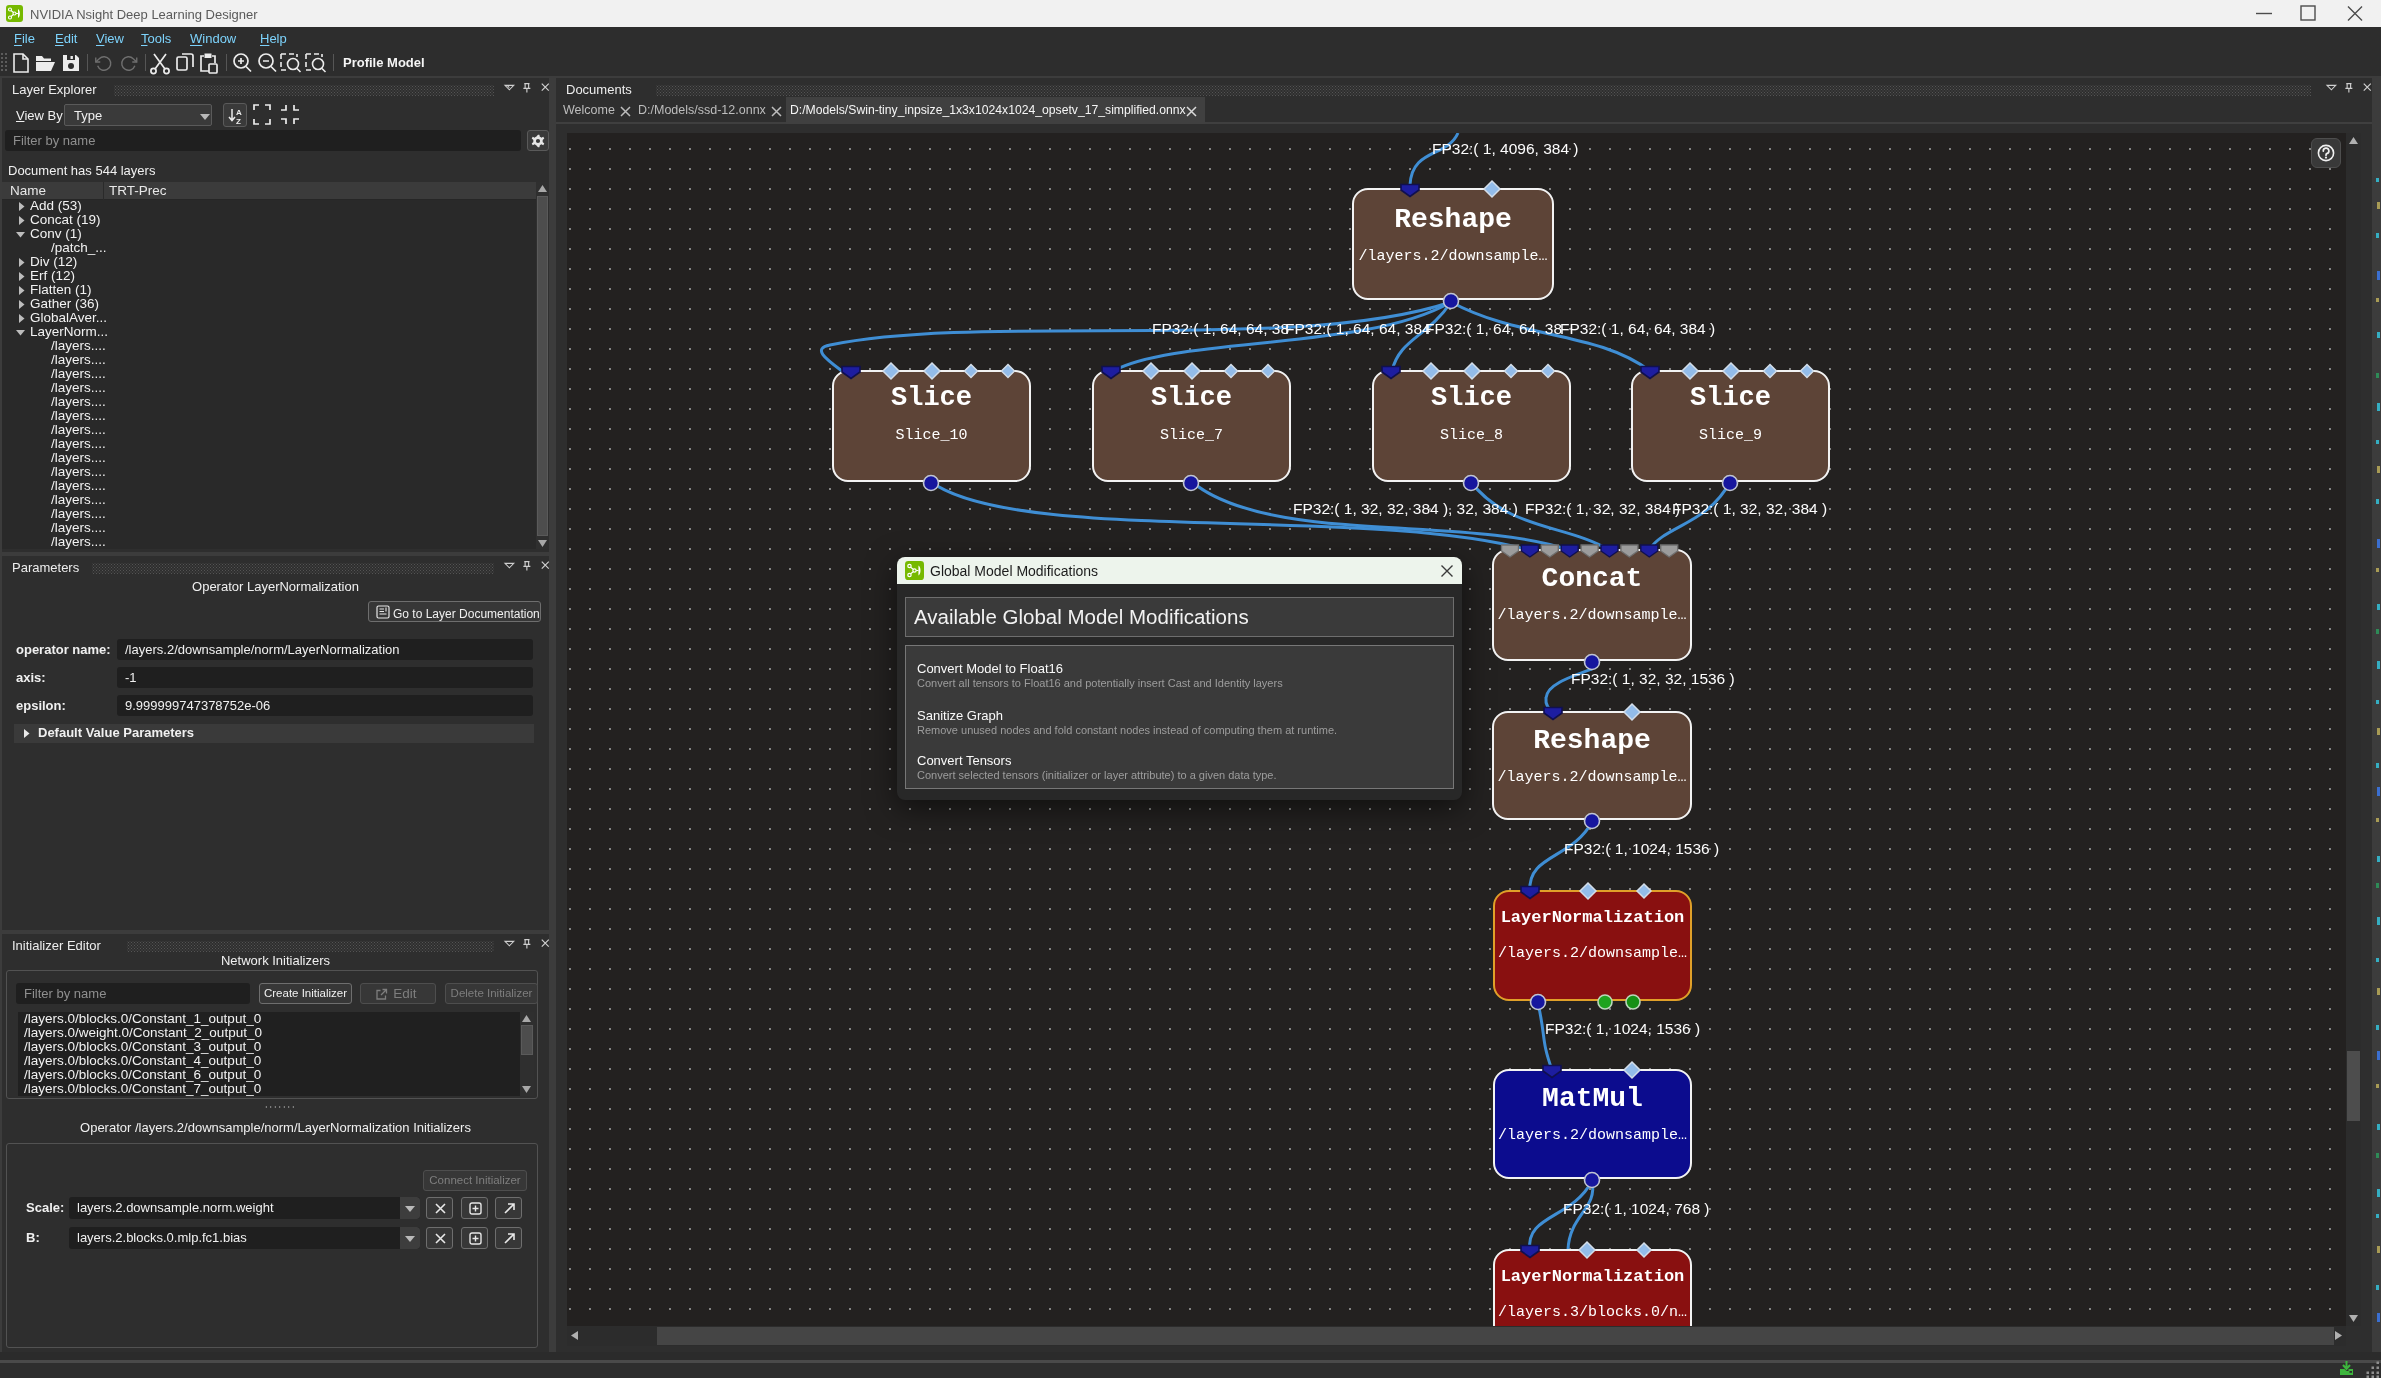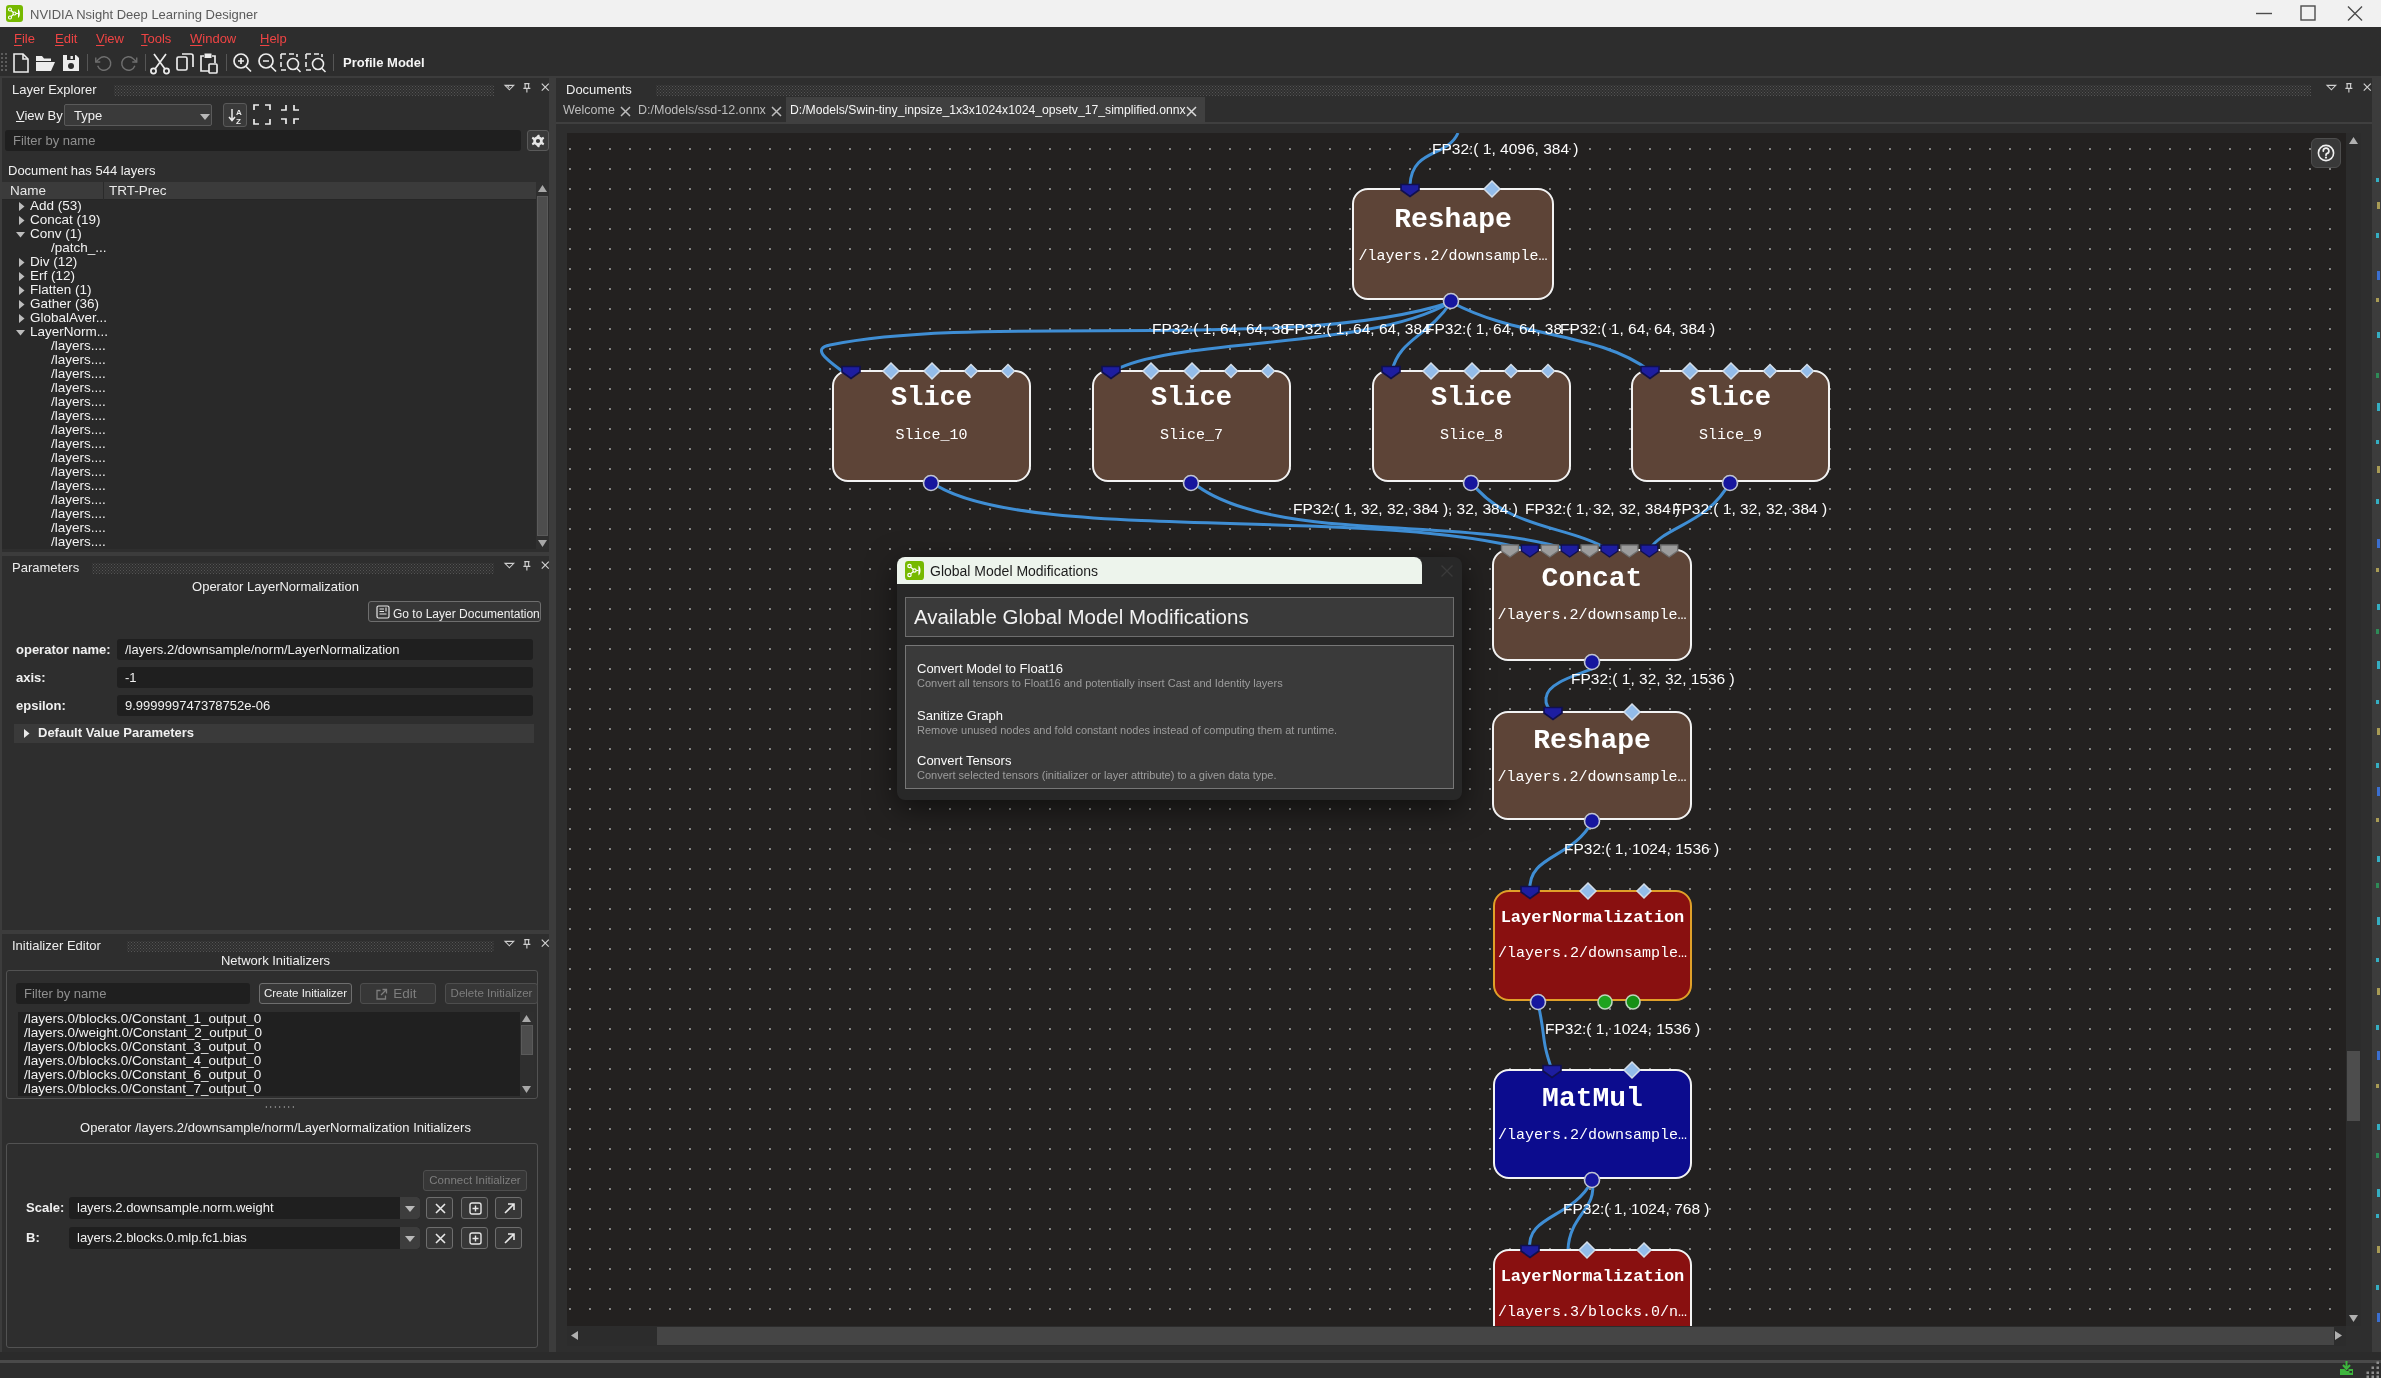--- a/index.html
+++ b/index.html
@@ -3,21 +3,21 @@
 <meta charset="utf-8">
 <style>
 * { margin:0; padding:0; box-sizing:border-box; }
 html,body { width:2381px; height:1378px; background:#2d2d2d; font-family:"Liberation Sans", sans-serif; overflow:hidden; }
 .abs { position:absolute; }
 #app { position:relative; width:2381px; height:1378px; background:#3c3c3c; }
 
 #titlebar { left:0; top:0; width:2381px; height:27px; background:#f1f1f1; }
 #titletext { left:30px; top:7px; font-size:13px; color:#5a5a5a; }
 #menubar { left:0; top:27px; width:2381px; height:23px; background:#2d2d2d; }
-.menuitem { position:absolute; top:4px; font-size:13px; color:#ef4444; }
+.menuitem { position:absolute; top:4px; font-size:13px; color:#7dd3fc; }
 .menuitem u { text-decoration-thickness:1px; text-underline-offset:2px; }
 #toolbar { left:0; top:50px; width:2381px; height:26px; background:#2d2d2d; }
 .tbsep { position:absolute; top:4px; width:1px; height:17px; background:#565656; }
 #profmodel { left:343px; top:5px; font-size:13px; color:#f5f5f5; font-weight:bold;}
 
 .panel { position:absolute; background:#2e2e2e; }
 .ptitle { position:absolute; left:10px; top:4px; font-size:13px; color:#ededed; }
 .ptex { position:absolute; top:7px; height:11px; background-image:radial-gradient(#545454 0.7px, transparent 0.85px), radial-gradient(#545454 0.7px, transparent 0.85px); background-size:3px 3px; background-position:0 0, 1.5px 1.5px; }
 .pbtns { position:absolute; top:3px; width:60px; height:14px; }
 .field { position:absolute; background:#1f1f1f; border-radius:3px; color:#f0f0f0; font-size:13px; line-height:21px; padding-left:8px; white-space:nowrap; overflow:hidden;}
@@ -26,21 +26,21 @@
 .blabel { position:absolute; font-weight:bold; color:#f0f0f0; font-size:13px; }
 
 #canvas { left:11px; top:55px; width:1779px; height:1193px; background-color:#232120;
   background-image:radial-gradient(#838383 1px, rgba(0,0,0,0) 1.25px); background-size:20px 20px; background-position:13px 6px; overflow:hidden;}
 .node { position:absolute; border:2.5px solid #f3f3f3; border-radius:16px; text-align:center; font-family:"Liberation Mono", monospace; color:#fff; }
 .node .t1 { position:absolute; left:0; width:100%; font-weight:bold; }
 .node .t2 { position:absolute; left:0; width:100%; font-size:15px; }
 .elabel { position:absolute; color:#fdfdfd; font-size:15.5px; white-space:nowrap; }
 
 #dlg { left:897px; top:557px; width:565px; height:243px; border-radius:8px; box-shadow:0 8px 30px rgba(0,0,0,0.55); background:#282828; }
-#dlgtitle { position:absolute; left:0; top:0; width:525px; height:27px; background:#edf4ec; border-radius:8px 8px 0 0; }
+#dlgtitle { position:absolute; left:0; top:0; width:565px; height:27px; background:#edf4ec; border-radius:8px 8px 0 0; }
 </style>
 </head>
 <body>
 <div id="app">
 
   <div class="abs" id="titlebar">
     <svg class="abs" style="left:6px;top:5px" width="17" height="17" viewBox="0 0 17 17">
       <rect x="0" y="0" width="17" height="17" rx="3" fill="#76b900"></rect>
       <g stroke="#fff" stroke-width="1.1" fill="none">
         <circle cx="4" cy="4.5" r="1.5"></circle>

